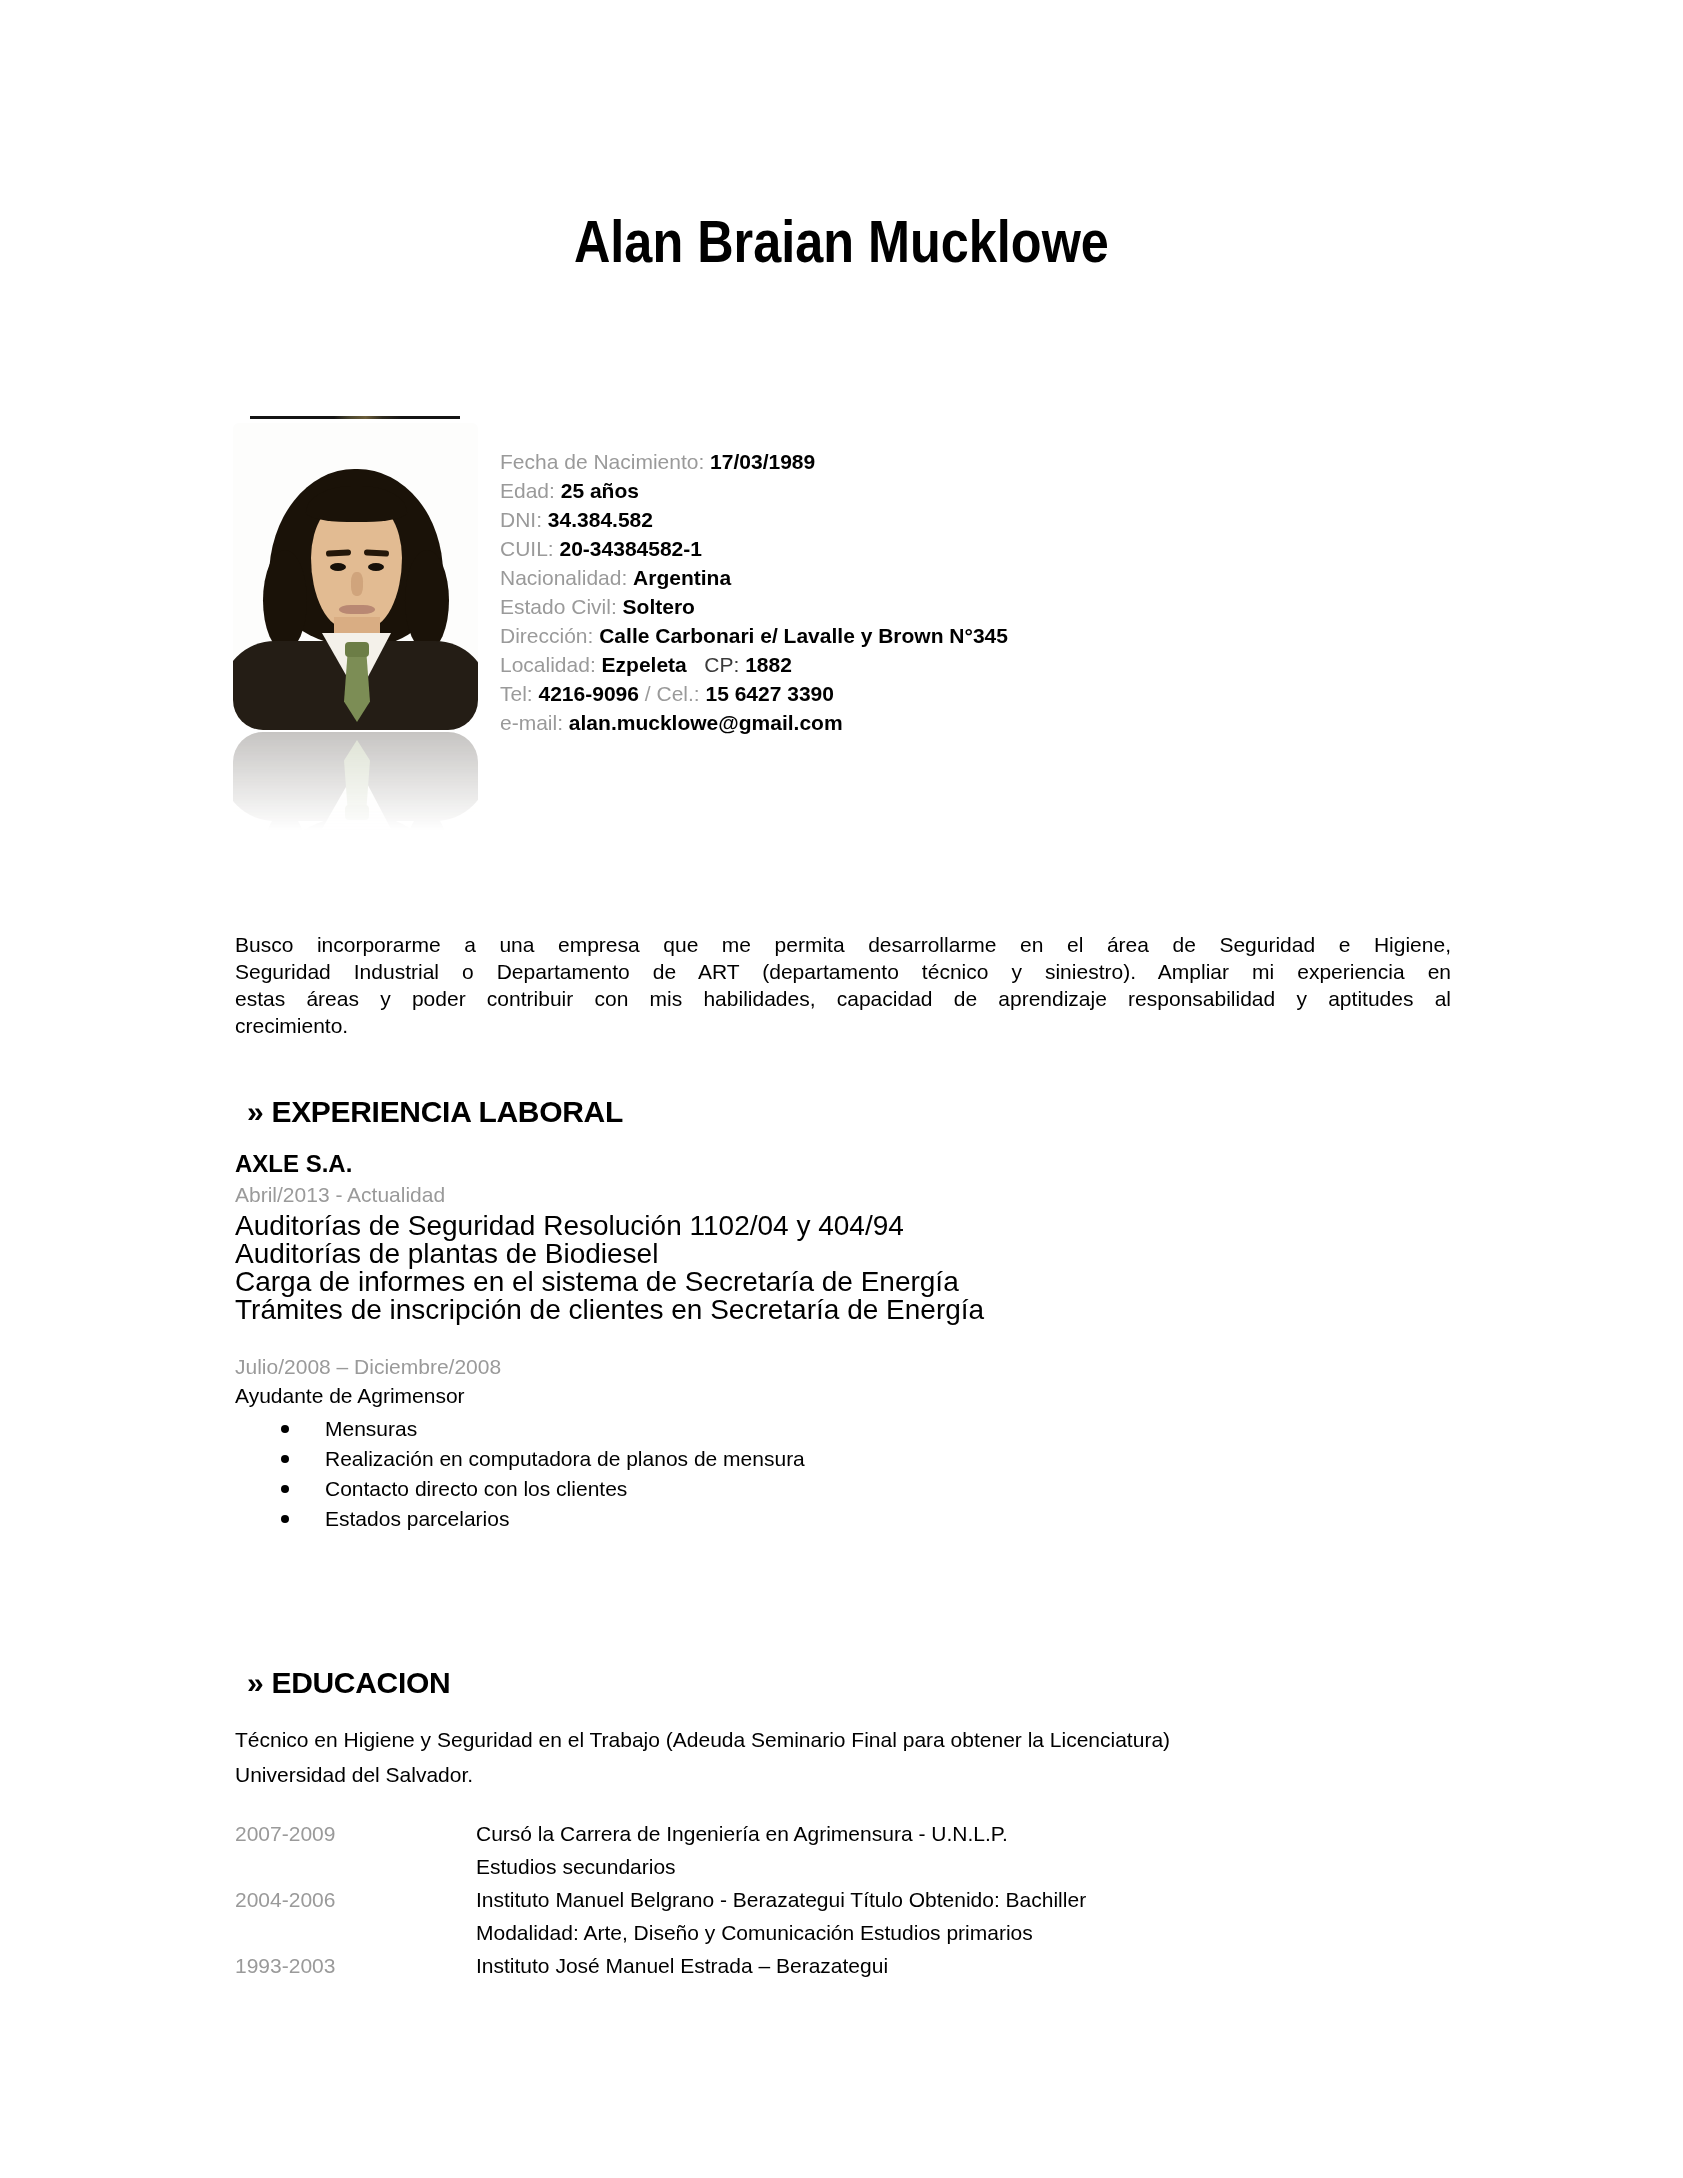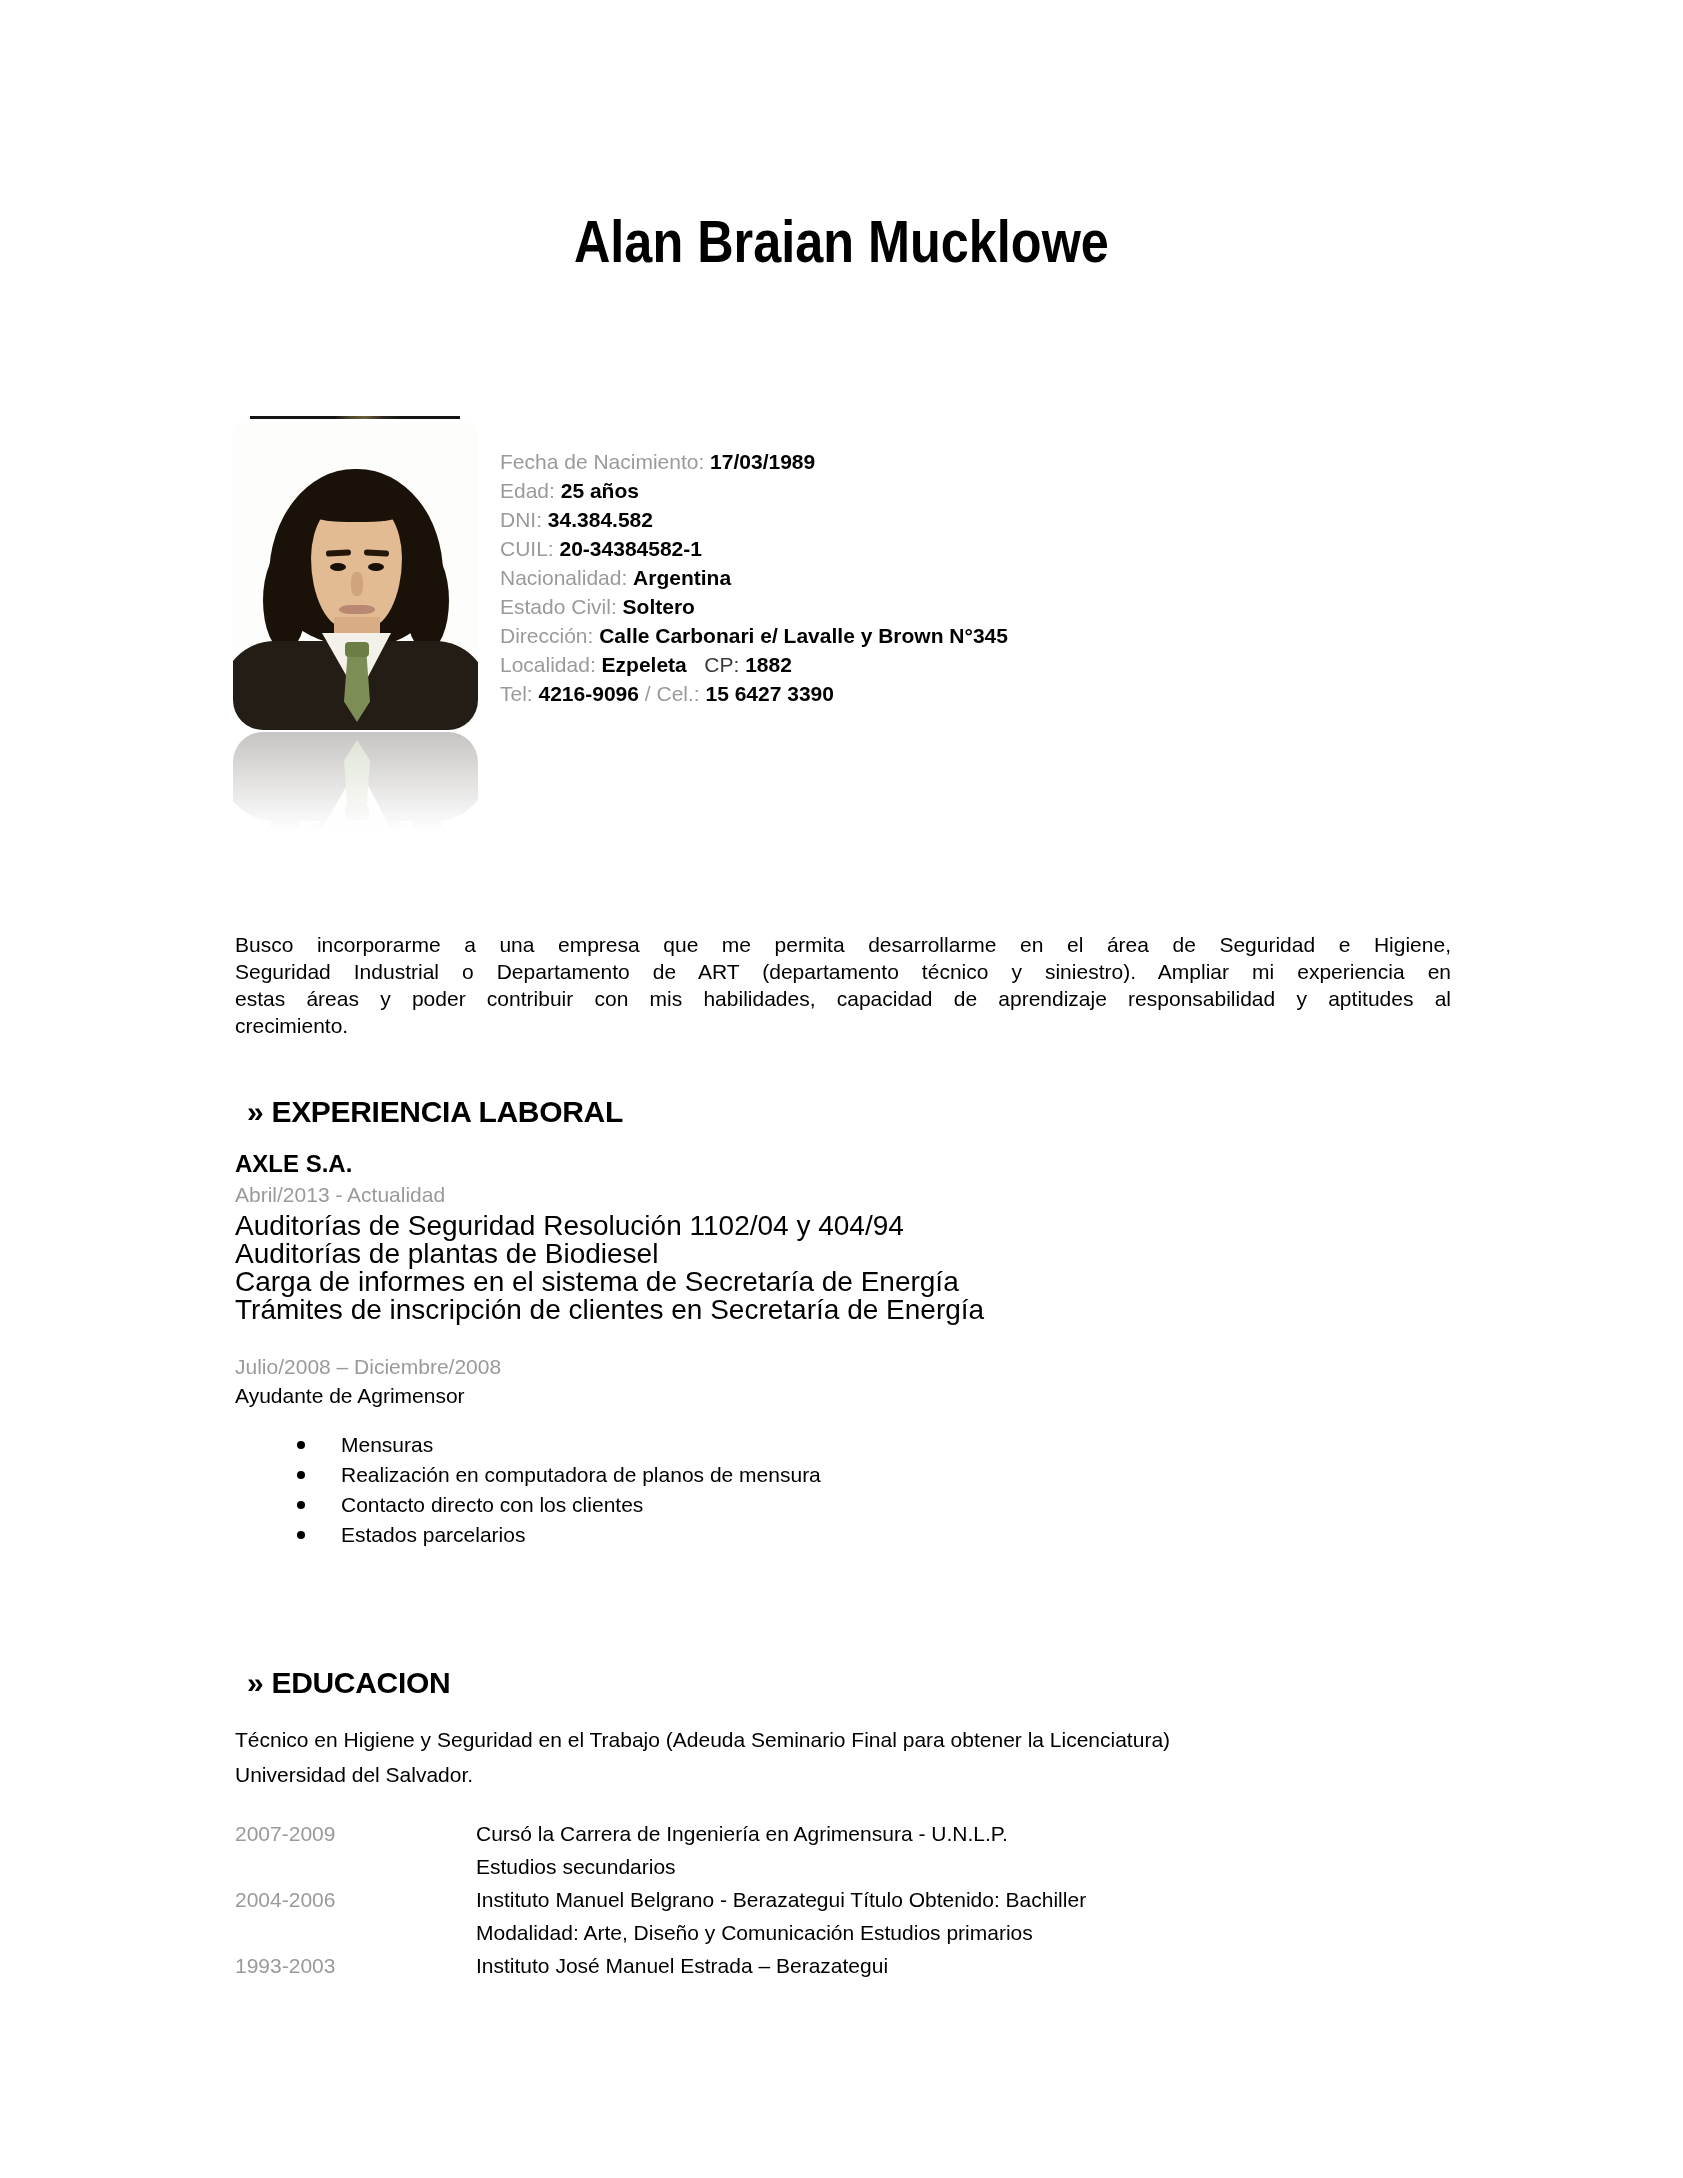--- a/index.html
+++ b/index.html
@@ -56,21 +56,21 @@
   
   .h-section{position:absolute;left:235px;margin:12px;font-size:30px;font-weight:bold;letter-spacing:-0.3px;}
   .h-exp{top:1083px;}
   .h-edu{top:1654px;}
   .company{position:absolute;left:235px;top:1150px;font-size:24px;font-weight:bold;}
   .period{position:absolute;left:235px;font-size:21px;color:var(--label-gray);}
   .p1{top:1183px;}
   .p2{top:1355px;}
   .duties{position:absolute;left:235px;top:1212px;font-size:28px;line-height:28px;}
   .role{position:absolute;left:235px;top:1384px;font-size:21px;}
-  .bullets{position:absolute;left:235px;top:1414px;margin:16px;padding:0;list-style:none;
+  .bullets{position:absolute;left:235px;top:1414px;margin:0;padding:0;list-style:none;
     font-size:21px;line-height:30px;}
   .bullets li{position:relative;padding-left:90px;}
   .bullets li .dot{position:absolute;left:46px;top:11px;width:8px;height:8px;border-radius:50%;background:#000;}
   .degree{position:absolute;left:235px;top:1722px;width:1247px;font-size:21px;line-height:35px;}
   .edu-table{position:absolute;left:235px;top:1817px;font-size:21px;line-height:33px;}
   .edu-row{display:flex;}
   .edu-period{width:241px;flex:0 0 241px;color:var(--label-gray);}
   .edu-text{color:#000;}
 </style>
 </head>
@@ -121,20 +121,21 @@
   <div class="info">
       <div class="line"><span class="seg-label">Fecha de Nacimiento: </span><span class="seg-value">17/03/1989</span></div>
       <div class="line"><span class="seg-label">Edad: </span><span class="seg-value">25 años</span></div>
       <div class="line"><span class="seg-label">DNI: </span><span class="seg-value">34.384.582</span></div>
       <div class="line"><span class="seg-label">CUIL: </span><span class="seg-value">20-34384582-1</span></div>
       <div class="line"><span class="seg-label">Nacionalidad: </span><span class="seg-value">Argentina</span></div>
       <div class="line"><span class="seg-label">Estado Civil: </span><span class="seg-value">Soltero</span></div>
       <div class="line"><span class="seg-label">Dirección: </span><span class="seg-value">Calle Carbonari e/ Lavalle y Brown N°345</span></div>
       <div class="line"><span class="seg-label">Localidad: </span><span class="seg-value">Ezpeleta</span><span class="seg-label">   </span><span class="seg-label_dark">CP: </span><span class="seg-value">1882</span></div>
       <div class="line"><span class="seg-label">Tel: </span><span class="seg-value">4216-9096</span><span class="seg-label"> / </span><span class="seg-label">Cel.: </span><span class="seg-value">15 6427 3390</span></div>
+      <div class="line"><span class="seg-label">e-mail: </span><span class="seg-value">alan.mucklowe@gmail.com</span></div>
     </div>
 
   <div class="objective">
       <div class="oline just">Busco incorporarme a una empresa que me permita desarrollarme en el área de Seguridad e Higiene,</div>
       <div class="oline just">Seguridad Industrial o Departamento de ART (departamento técnico y siniestro). Ampliar mi experiencia en</div>
       <div class="oline just">estas áreas y poder contribuir con mis habilidades, capacidad de aprendizaje responsabilidad y aptitudes al</div>
       <div class="oline">crecimiento.</div>
     </div>
 
   <h2 class="h-section h-exp">» EXPERIENCIA LABORAL</h2>

